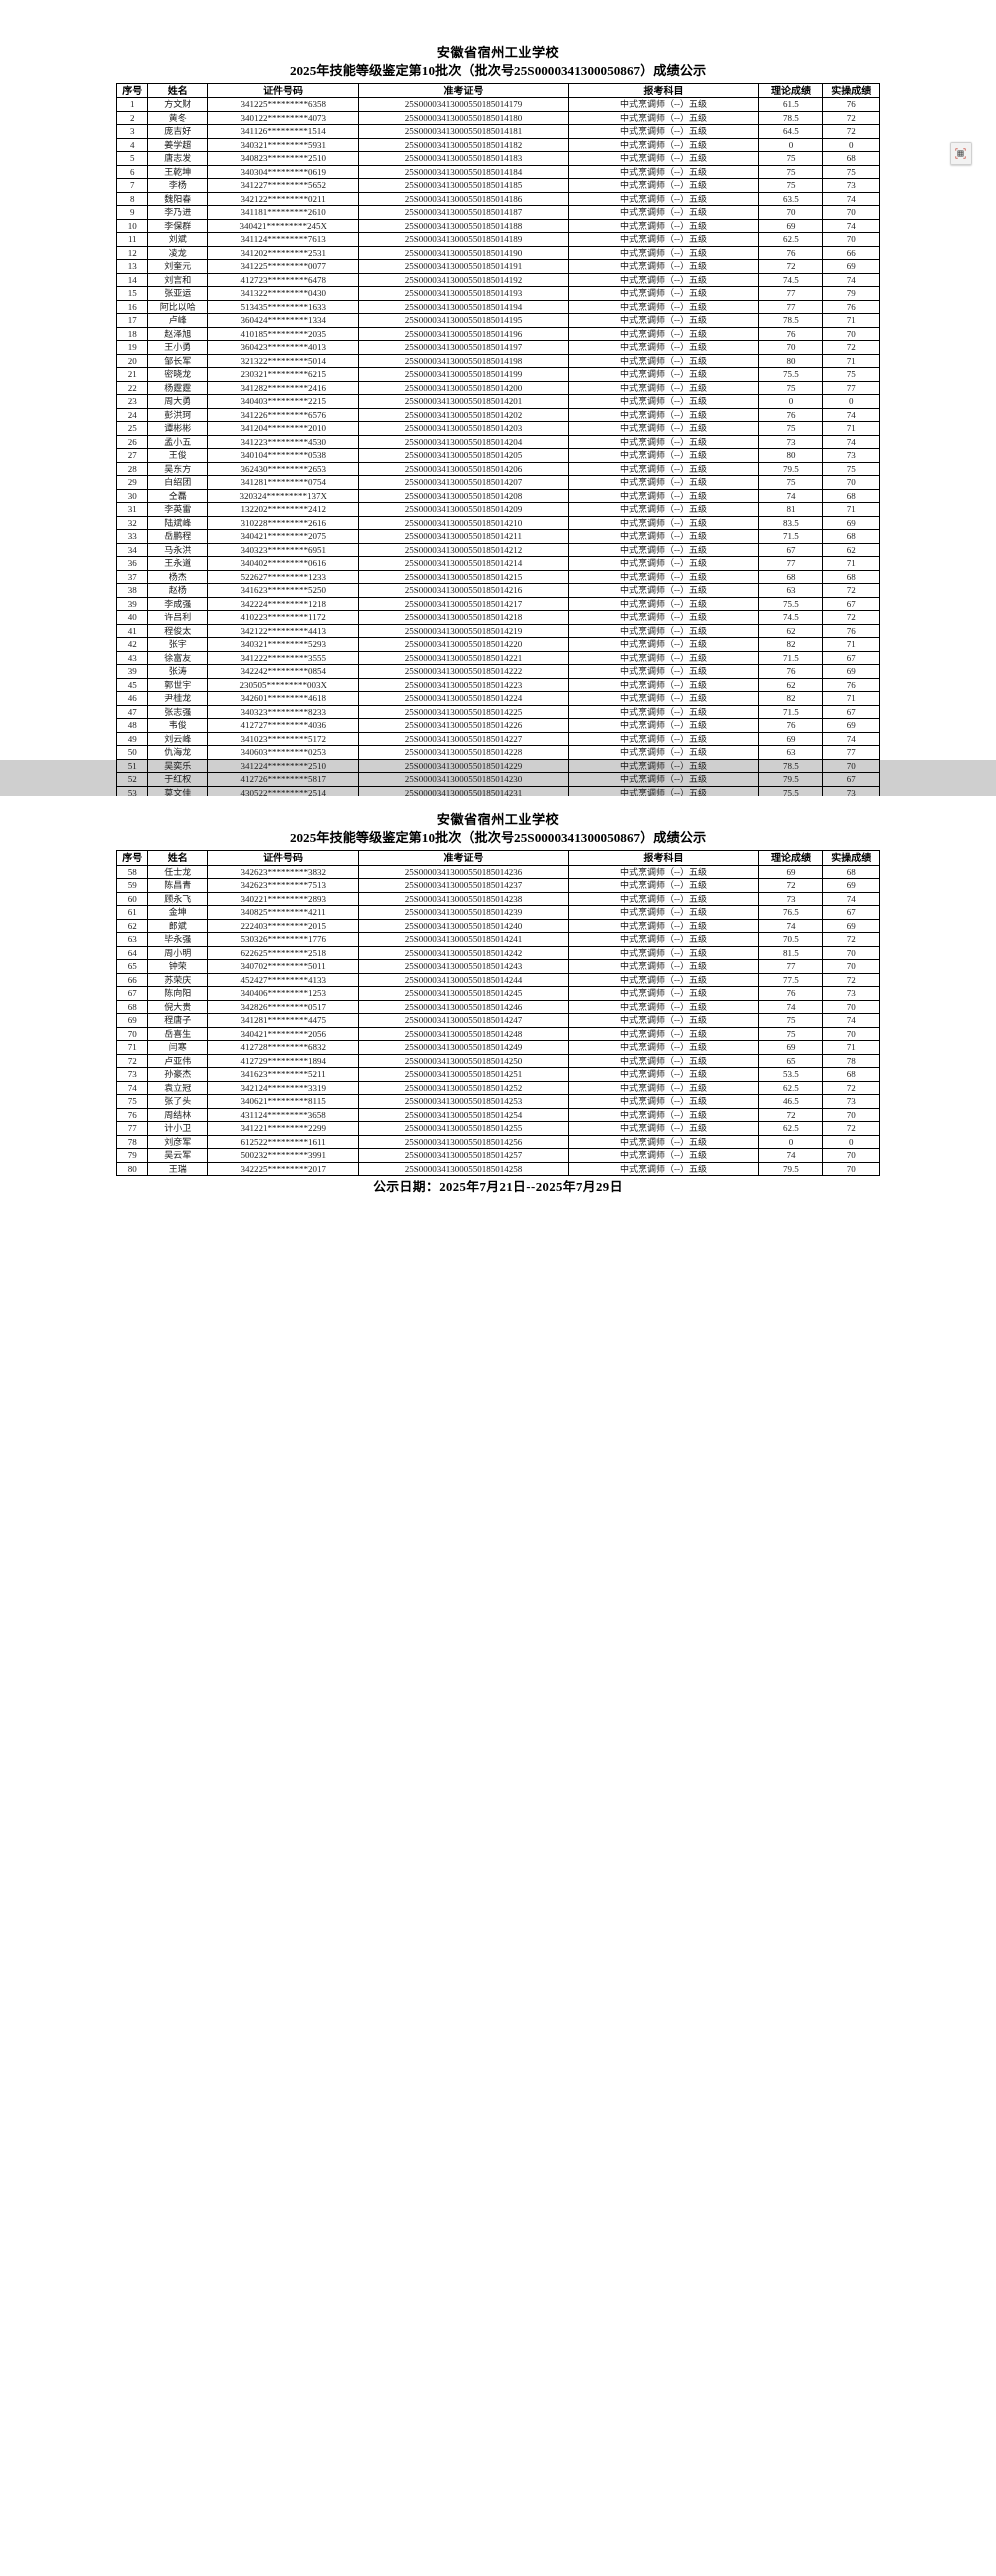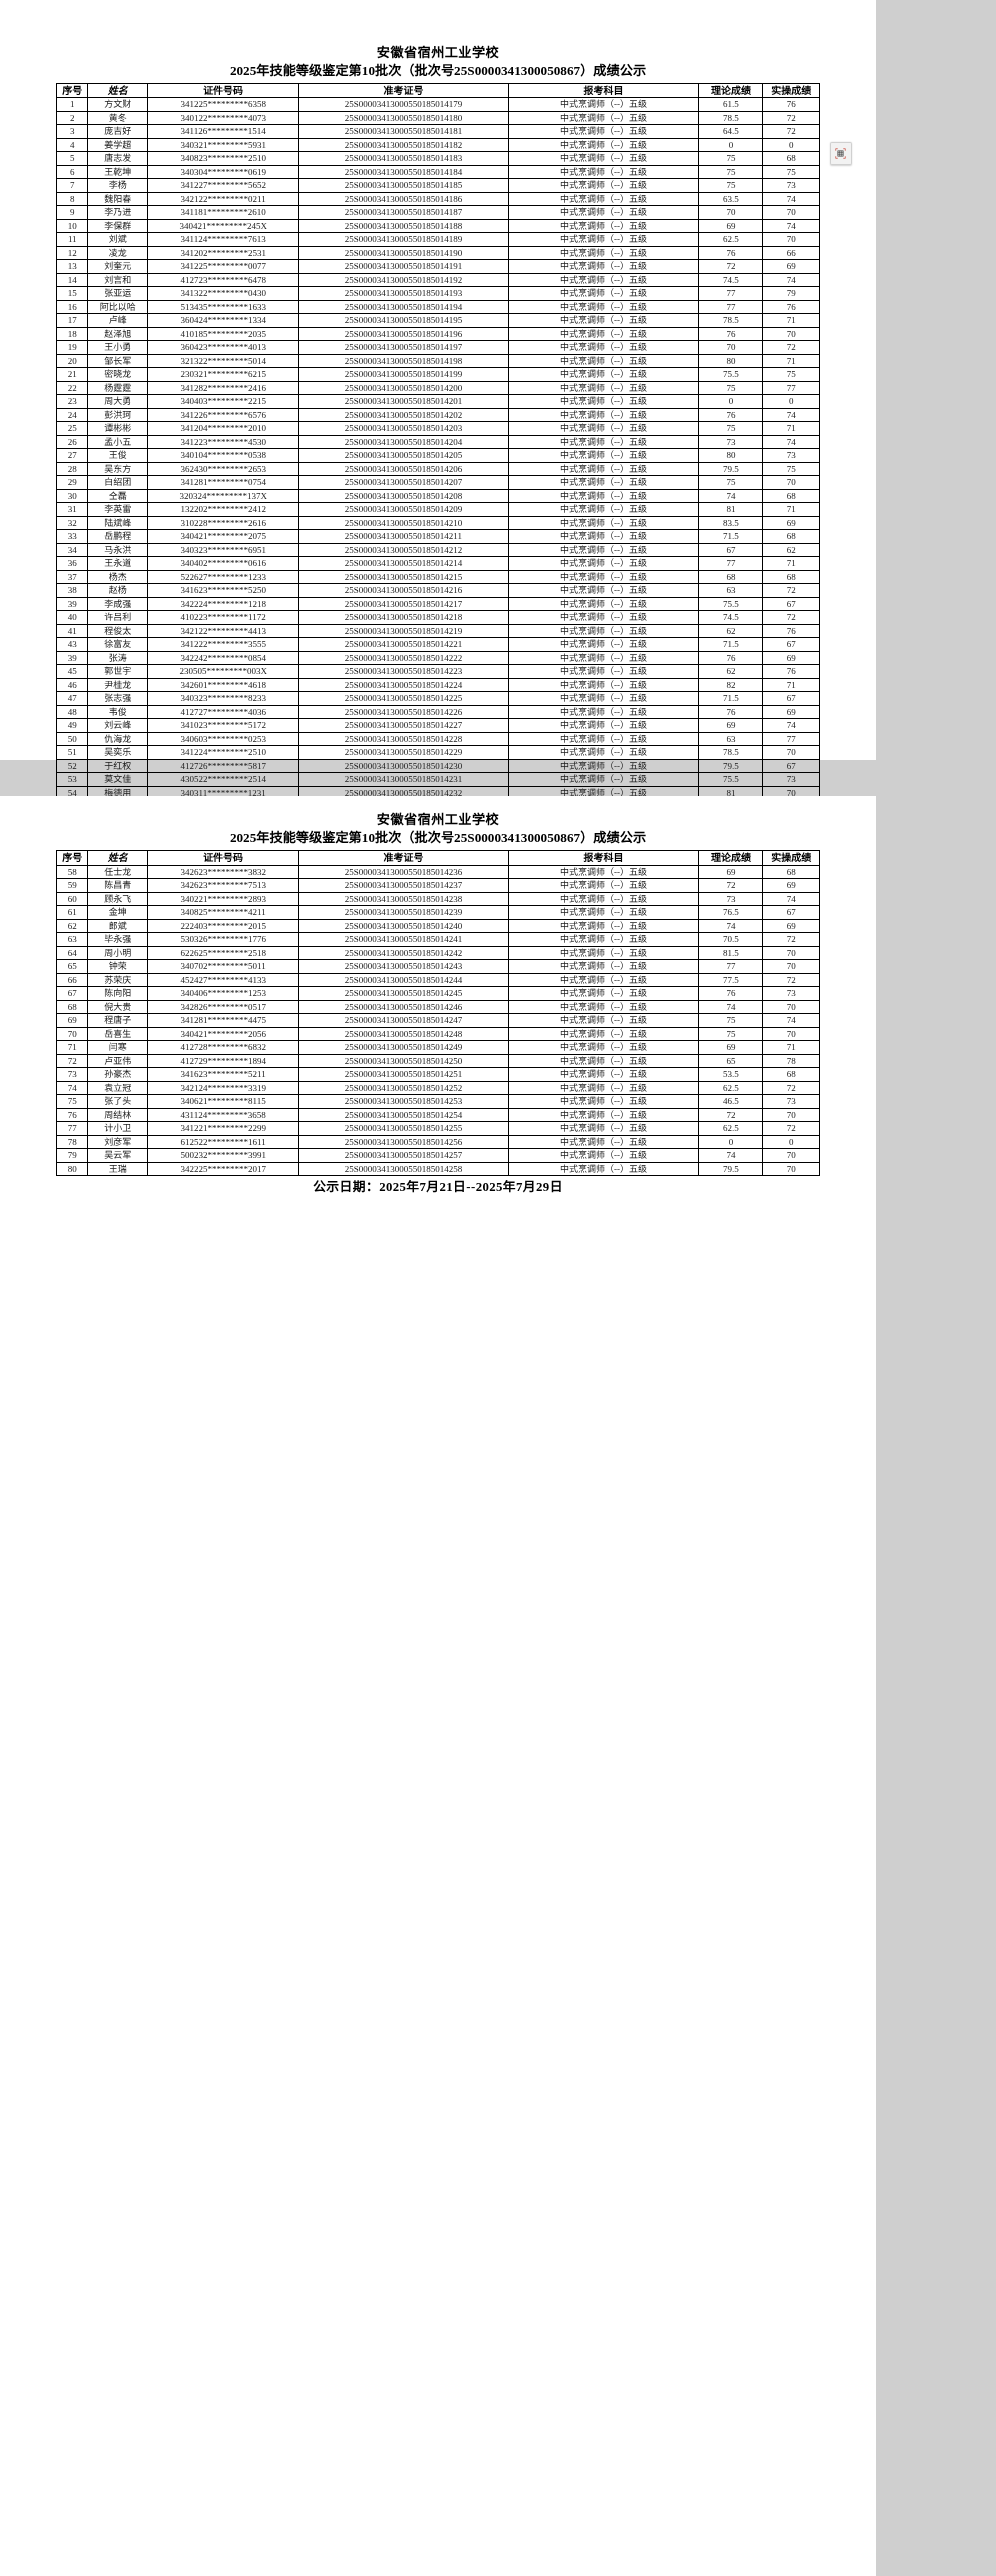--- a/index.html
+++ b/index.html
@@ -4,21 +4,21 @@
 <title>成绩公示</title>
 <style>
   html,body{margin:0;padding:0;}
   body{
     width:996px;
     background:#cfcfcf;
     font-family:"Liberation Serif","DejaVu Serif",serif;
     -webkit-font-smoothing:none;
   }
   .page{
-    width:876px;
+    width:996px;
     background:#ffffff;
     position:relative;
     box-sizing:border-box;
   }
   .page-1{height:760px;padding-top:44px;}
   .gap{height:36px;background:#cfcfcf;}
   .page-2{height:1780px;padding-top:15.4px;}
 
   .title-block{text-align:center;}
   .title-line-1{
@@ -61,21 +61,21 @@
     height:13.7px;
     line-height:13.7px;
   }
   .c-idx{width:29px;}
   .c-name{width:56px;text-align:left;padding-left:4.3px;}
   .c-id{width:143px;}
   .c-exam{width:199px;}
   .c-subj{width:181px;}
   .c-theory{width:60px;}
   .c-prac{width:53px;}
-  thead th.c-name{text-align:center;padding-left:0;font-style:italic;}
+  thead th.c-name{text-align:center;padding-left:0;}
 
   .float-icon{
     position:absolute;
     right:24px;
     top:142px;
     width:20.5px;
     height:21.3px;
     background:#f2f2f2;
     border:0.9px solid #d0d0d0;
     border-radius:1.7px;
@@ -471,20 +471,29 @@
         <tr>
           <td class="c-idx">41</td>
           <td class="c-name">程俊太</td>
           <td class="c-id">342122*********4413</td>
           <td class="c-exam">25S00003413000550185014219</td>
           <td class="c-subj">中式烹调师（--）五级</td>
           <td class="c-theory">62</td>
           <td class="c-prac">76</td>
         </tr>
         <tr>
+          <td class="c-idx">42</td>
+          <td class="c-name">张宇</td>
+          <td class="c-id">340321*********5293</td>
+          <td class="c-exam">25S00003413000550185014220</td>
+          <td class="c-subj">中式烹调师（--）五级</td>
+          <td class="c-theory">82</td>
+          <td class="c-prac">71</td>
+        </tr>
+        <tr>
           <td class="c-idx">43</td>
           <td class="c-name">徐富友</td>
           <td class="c-id">341222*********3555</td>
           <td class="c-exam">25S00003413000550185014221</td>
           <td class="c-subj">中式烹调师（--）五级</td>
           <td class="c-theory">71.5</td>
           <td class="c-prac">67</td>
         </tr>
         <tr>
           <td class="c-idx">39</td>

